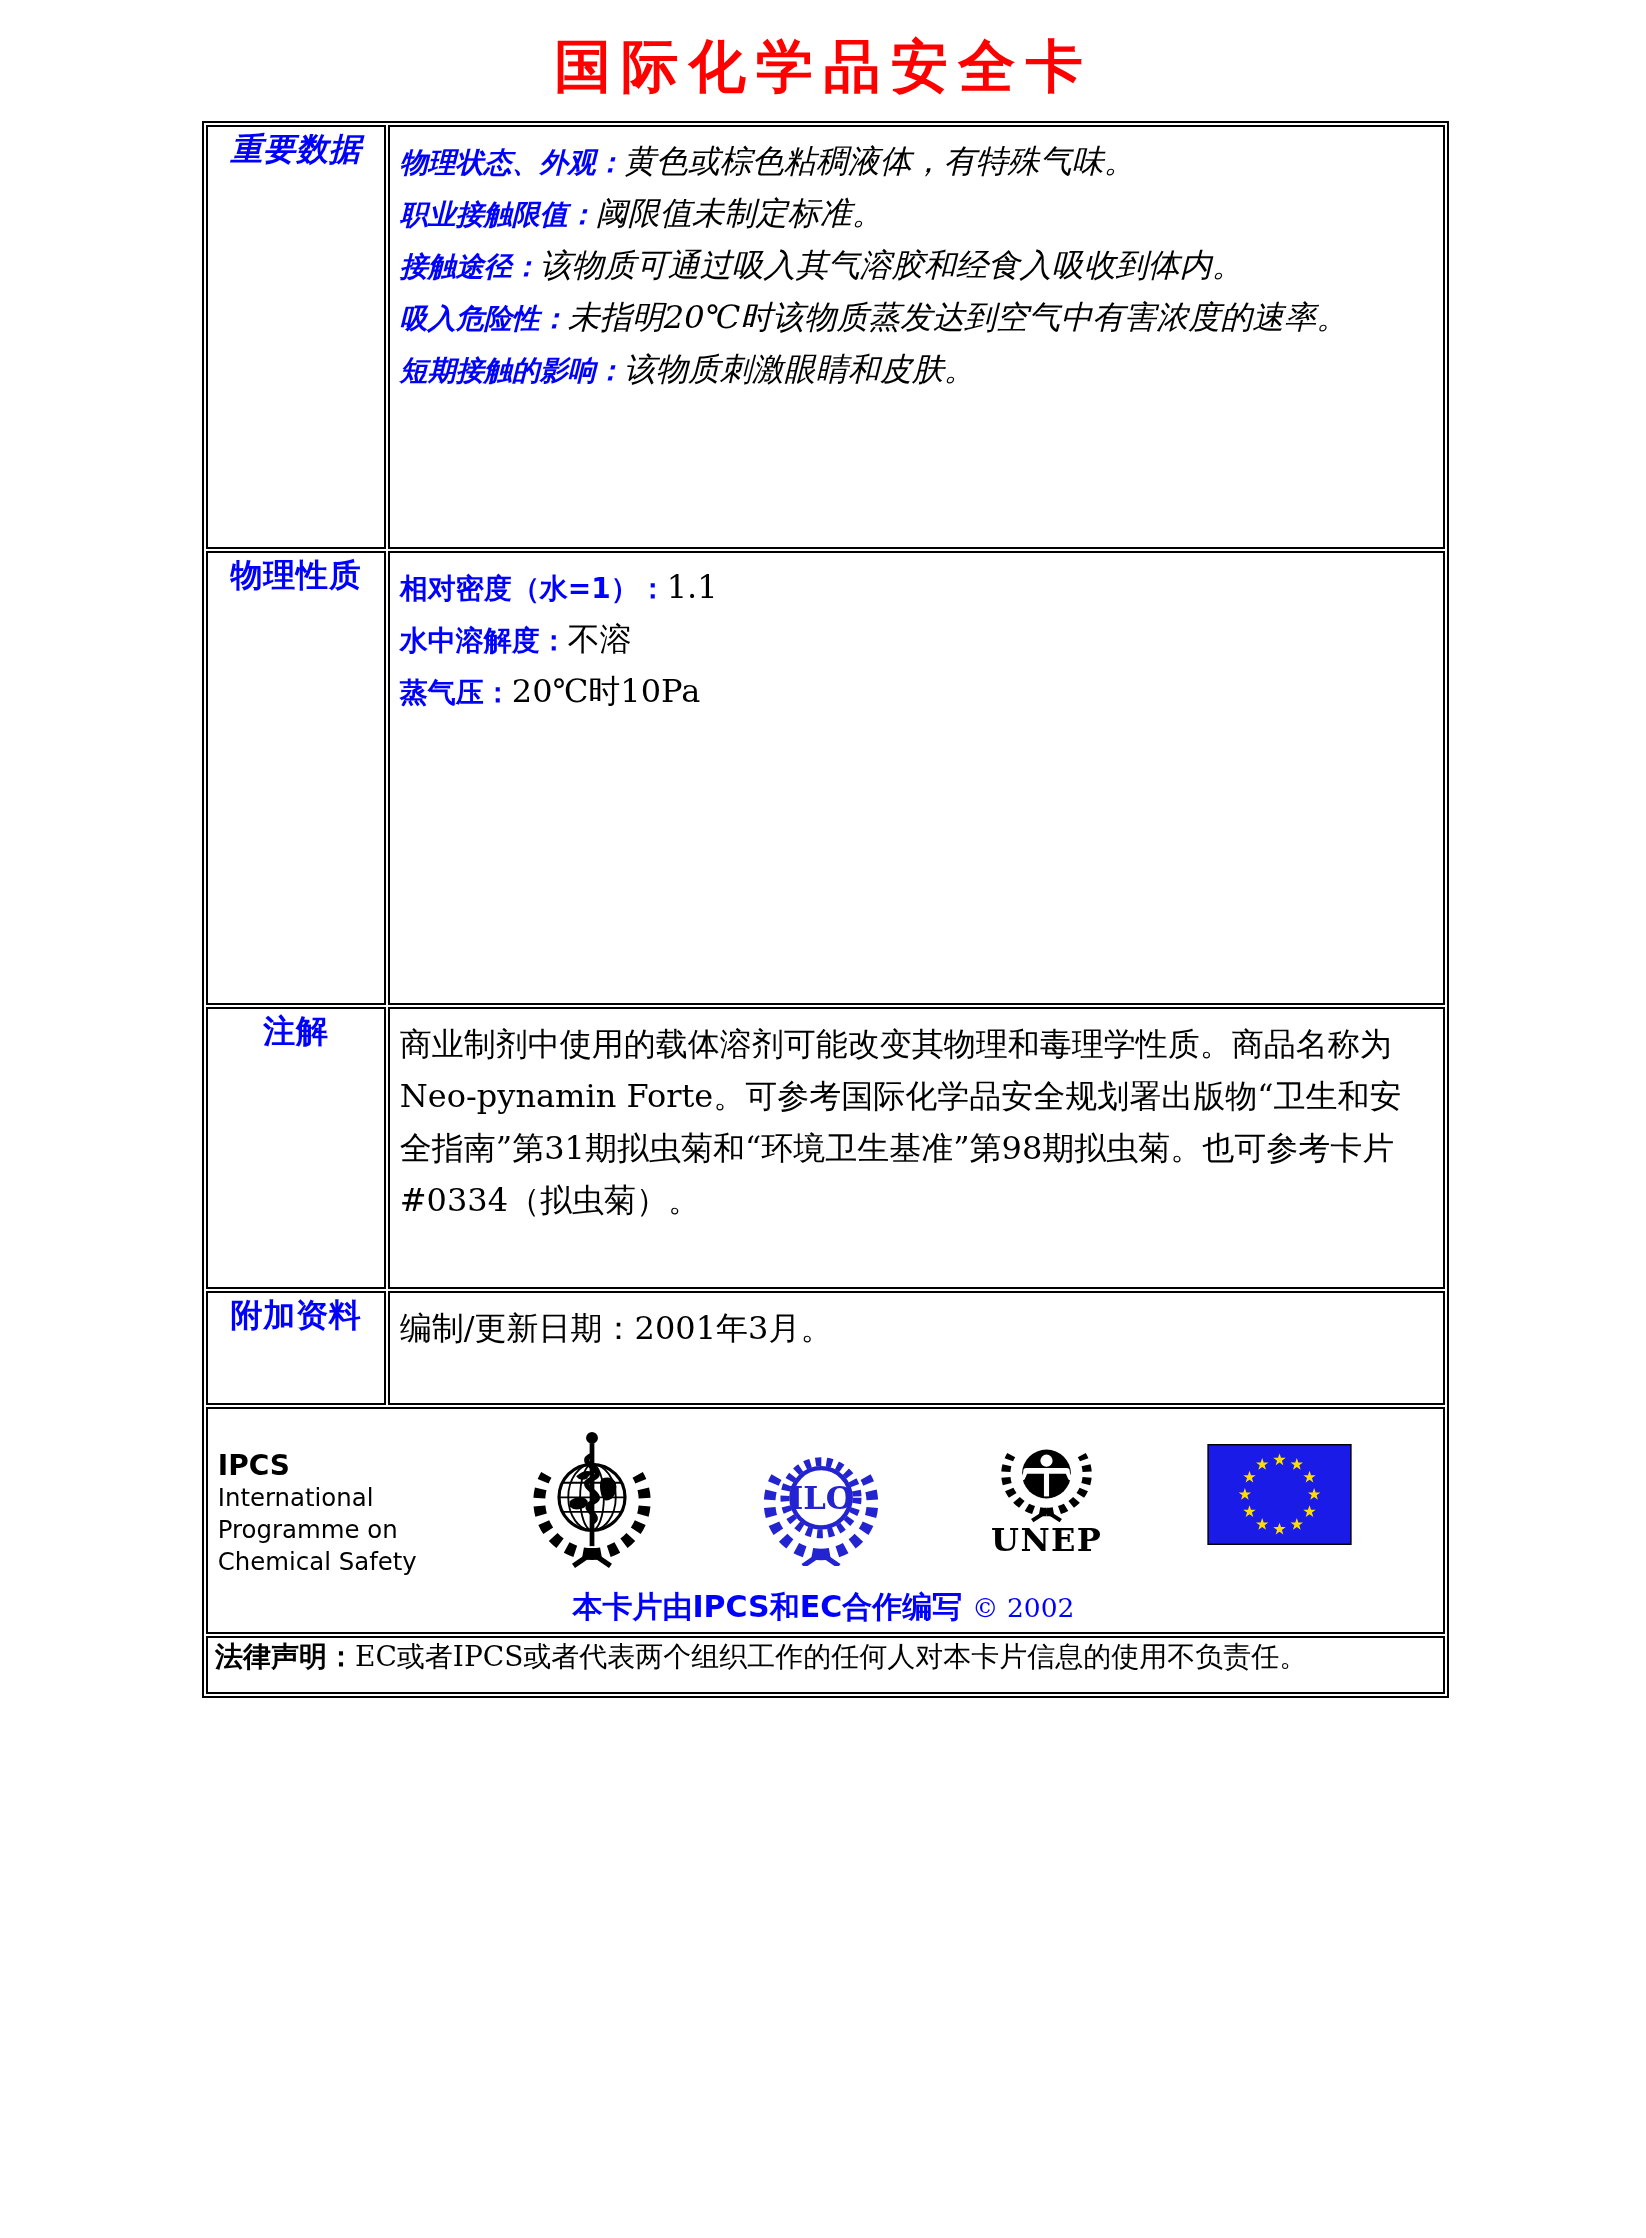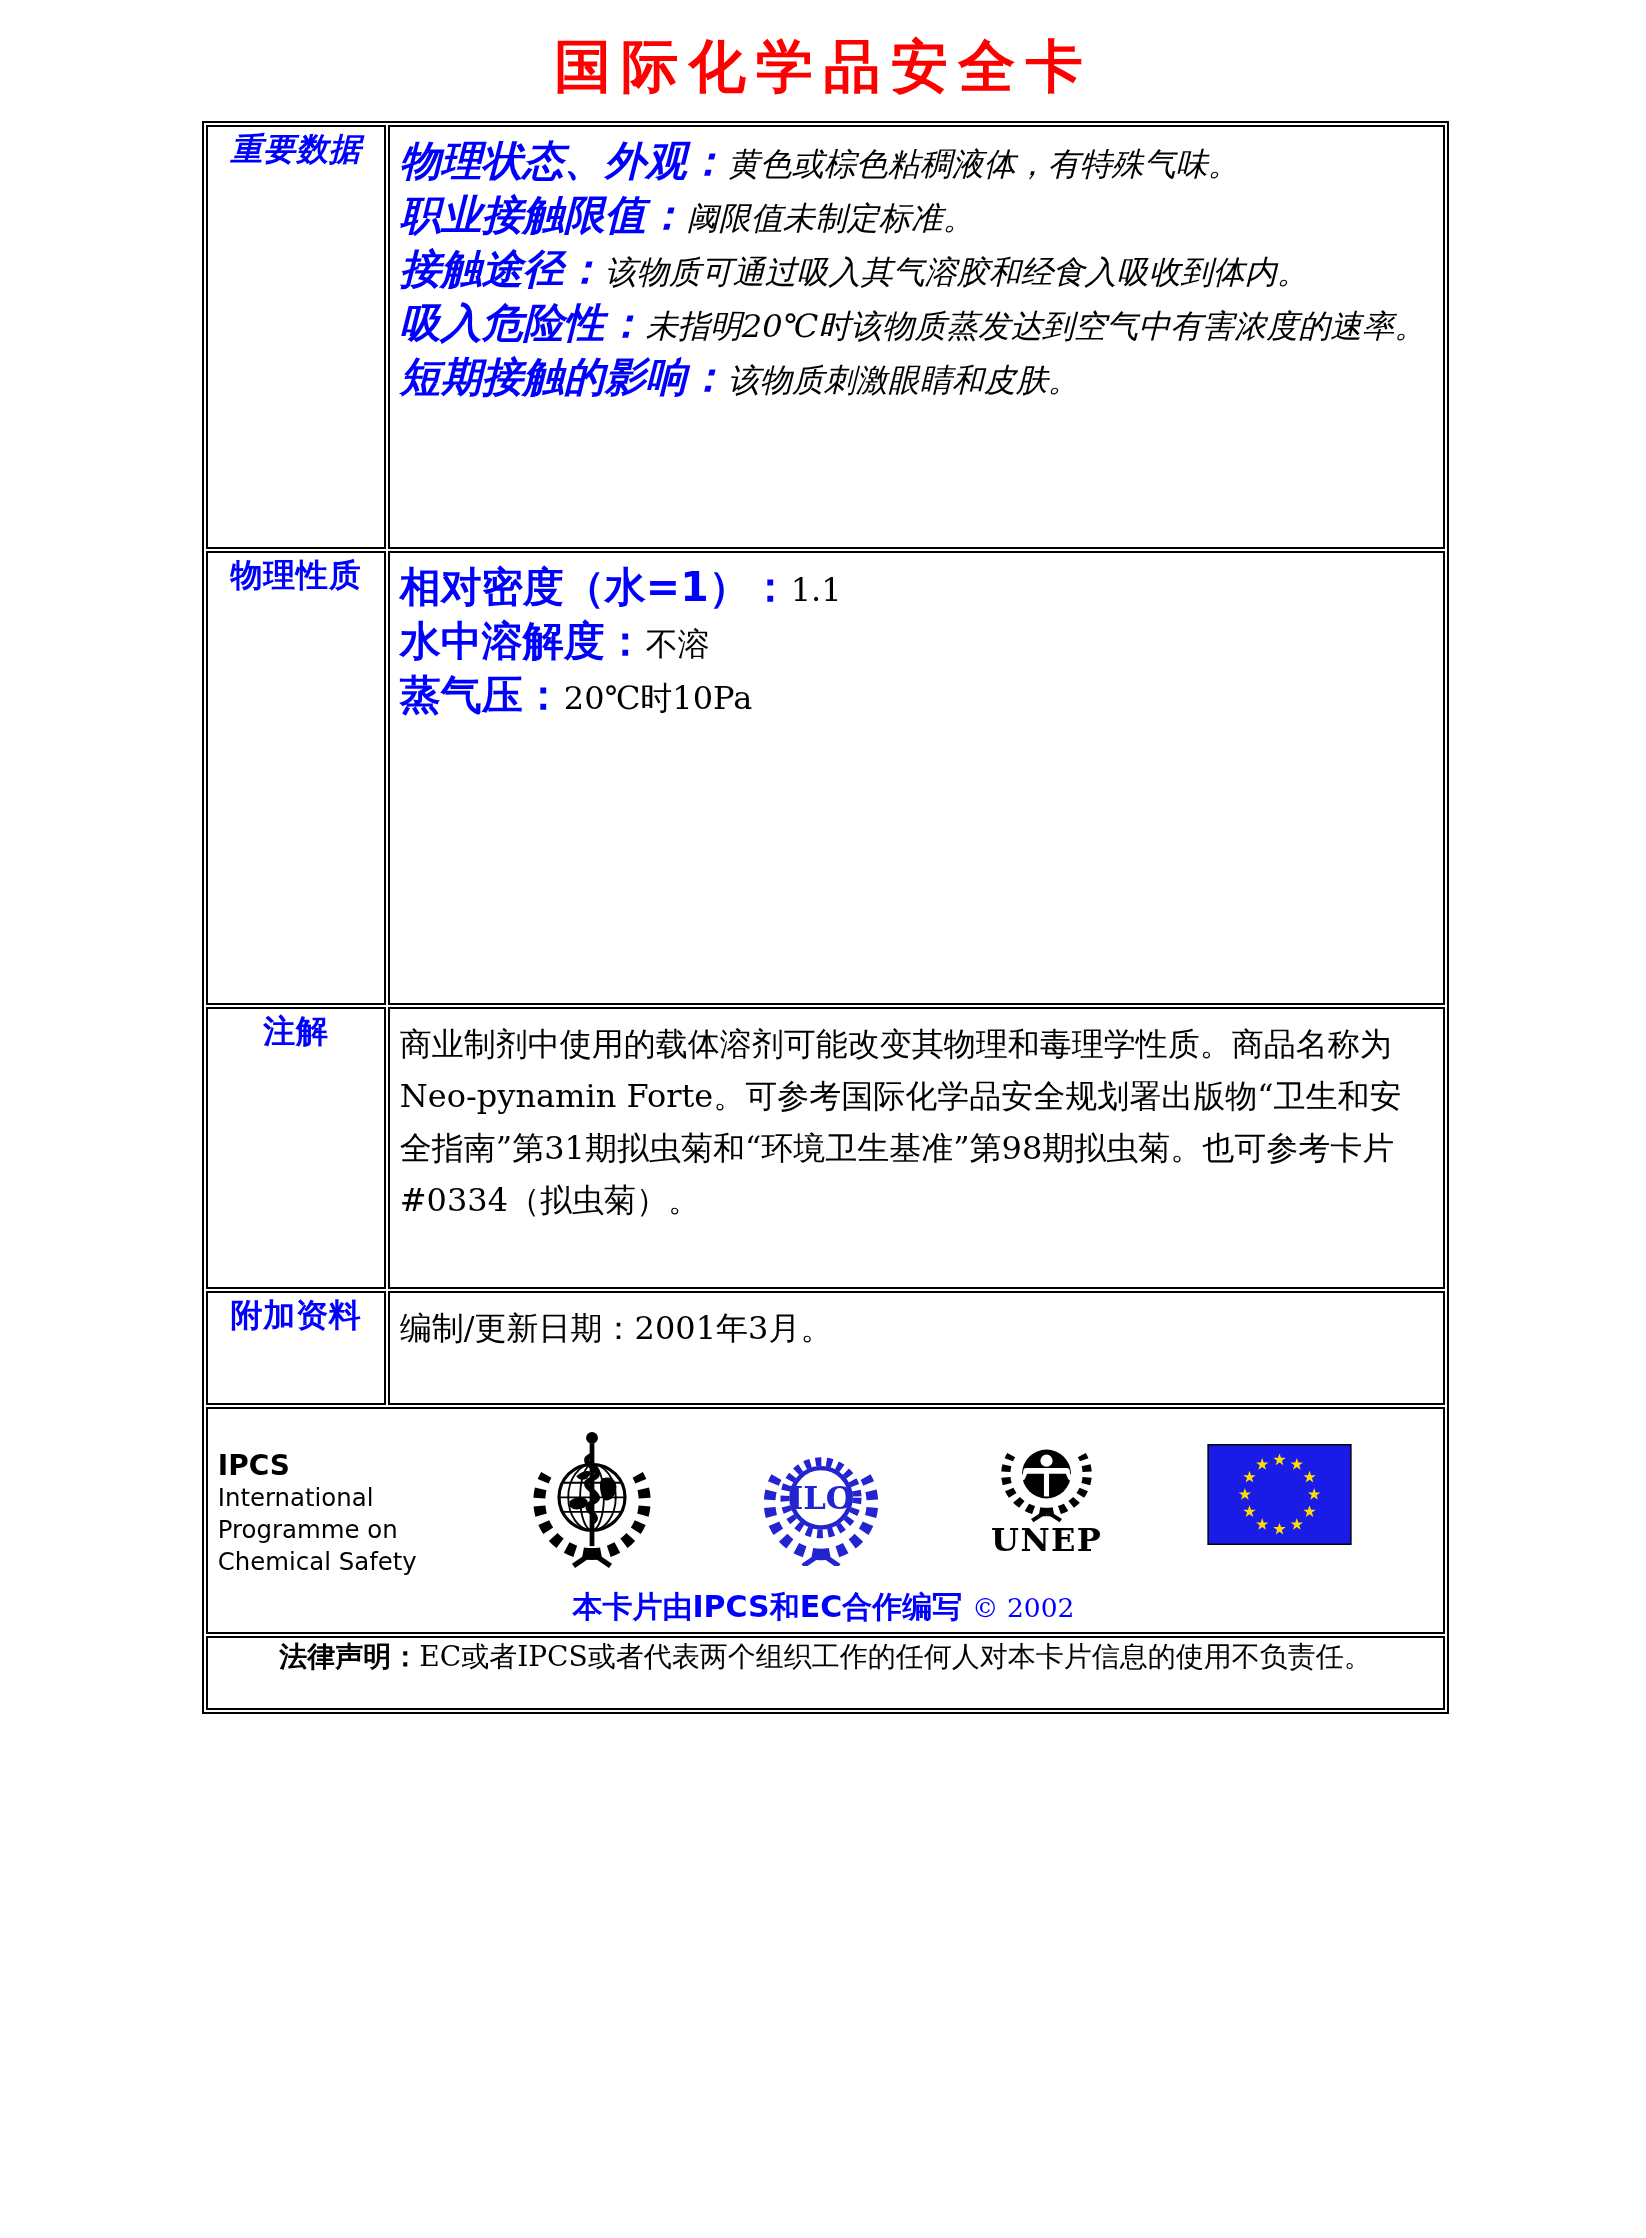--- a/index.html
+++ b/index.html
@@ -51,21 +51,21 @@
   
   .sec-label {
     text-align:center; vertical-align:middle;
     color:#0000ff; font-weight:bold;
     font-size:32px; letter-spacing:0.7px;
     font-family:"DejaVu Sans", sans-serif;
   }
   
   .content { padding:8.4px 9.8px 0 9.8px; }
   .line { font-size:32px; line-height:51px; }
-  .line .blue-label { font-size:41px; }
+  .line .blue-label { font-size:28px; }
   .line .val { color:#000; font-family:"DejaVu Serif", serif; }
   .para {
     font-size:32px; line-height:52px;
     color:#000; font-family:"DejaVu Serif", serif;
   }
   .h-important { height:424px;font-style:italic; }
   .h-physical  { height:454px; }
   .h-environ   { height:143px; }
   .h-notes     { height:282px; }
   .h-addinfo   { height:114px; }
@@ -88,21 +88,21 @@
     letter-spacing:1.4px; margin-top:-4.2px; color:#000;
   }
   .eu-wrap { margin-top:28px; }
   .credit-line {
     text-align:center; margin-top:8.4px;
     color:#0000ff;
   }
   .credit-main { font-size:30px; font-weight:bold; font-family:"DejaVu Sans", sans-serif; }
   .credit-copy { font-size:26.5px; font-weight:normal; font-family:"DejaVu Serif", serif; margin-left:9.8px; }
   
-  .legal-cell { height:74px; vertical-align:middle; padding:0 7px;text-align:center; }
+  .legal-cell { height:58px; vertical-align:middle; padding:0 7px; }
   .legal-label {
     color:#000; font-weight:bold; font-size:28px;
     font-family:"DejaVu Sans", sans-serif;
   }
   .legal-text {
     color:#000; font-size:28px;
     font-family:"DejaVu Serif", serif;
   }
   .defs-hidden { position:absolute; width:0; height:0; overflow:hidden; }
 </style>

